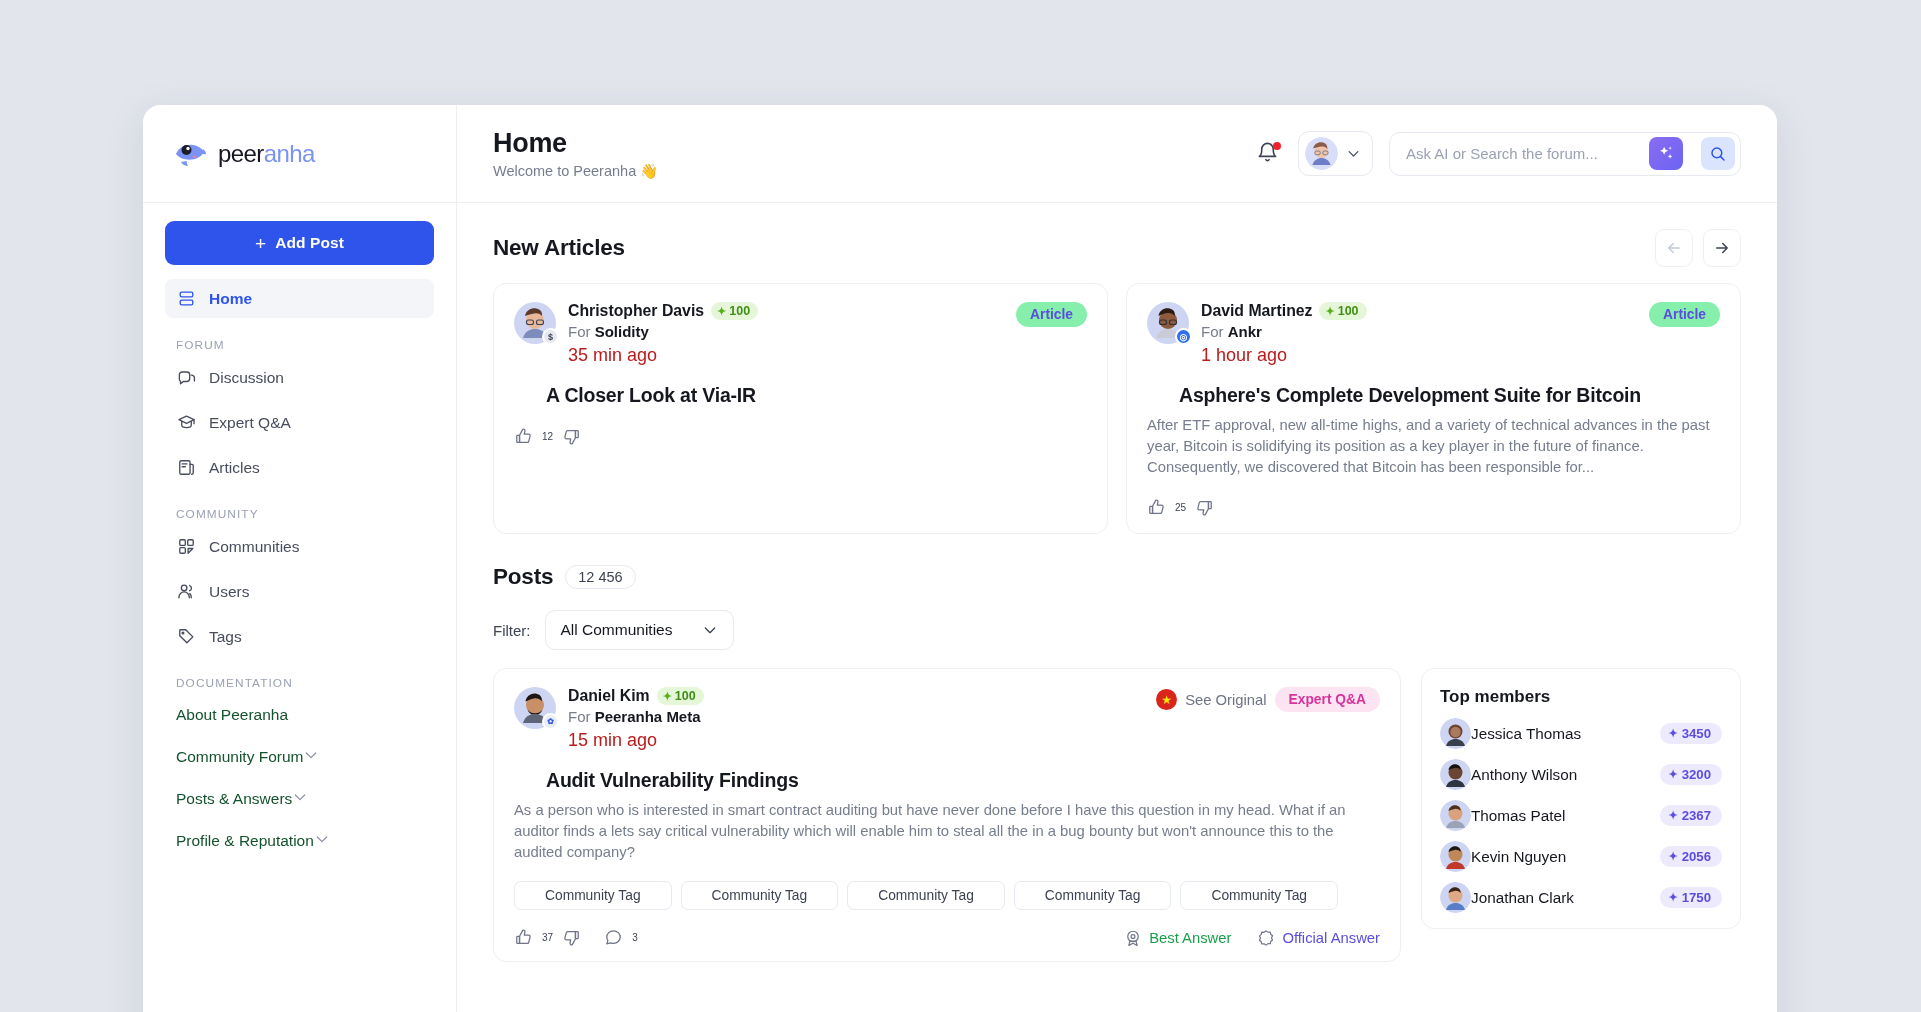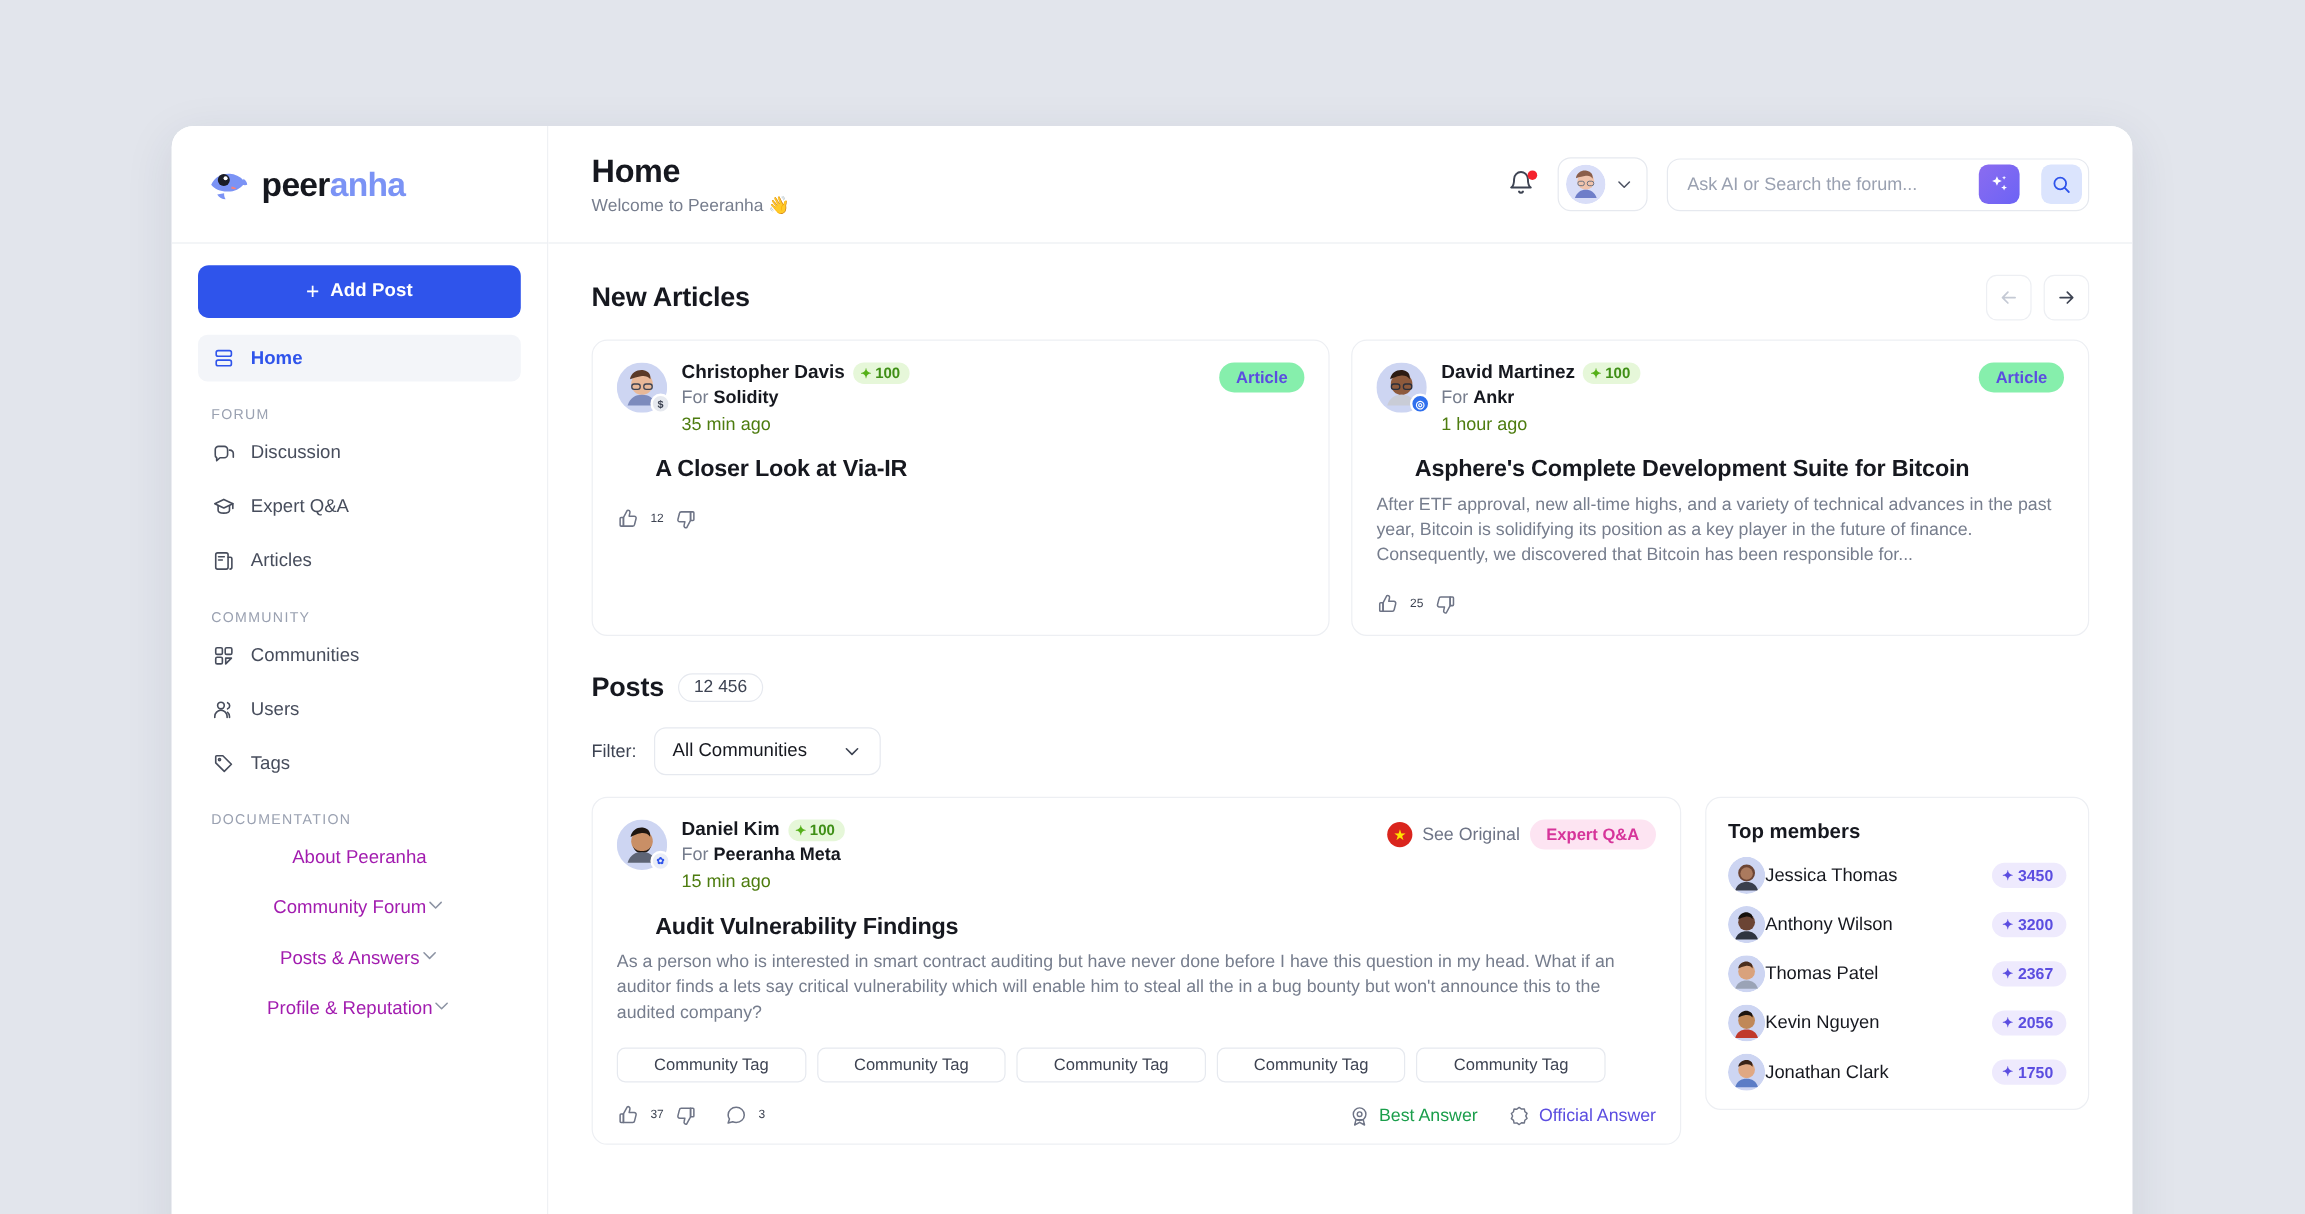--- a/index.html
+++ b/index.html
@@ -27,21 +27,21 @@
     border-right: 1px solid #eceef2;
     display: flex; flex-direction: column;
   }
   .logo-row {
     height: 98px; flex: 0 0 98px;
     display: flex; align-items: center;
     padding-left: 30px; gap: 11px;
     border-bottom: 1px solid #eceef2;
   }
   .logo-mark { width: 34px; height: 34px; flex: 0 0 34px; }
-  .logo-text { font-size: 28px; font-weight: 700; letter-spacing: -.6px; }
+  .logo-text { font-size: 24px; font-weight: 400; letter-spacing: -.6px; }
   .logo-text .t1 { color: #16181f; }
   .logo-text .t2 { color: #7b93f5; }
 
   .side-scroll { padding: 18px 22px 0 22px; flex: 1; overflow: hidden; }
   .add-post-btn {
     width: 100%; height: 44px;
     background: #2f54eb; color: #fff;
     border: none; border-radius: 9px;
     font-size: 15.5px; font-weight: 700;
     font-family: inherit;
@@ -58,23 +58,23 @@
   }
   .nav-item.active { background: #f3f5f9; color: #2f54eb; font-weight: 600; }
   .nav-item .ico { width: 20px; height: 20px; flex: 0 0 20px; display: flex; align-items: center; justify-content: center; }
   .nav-item svg { width: 19px; height: 19px; stroke: currentColor; fill: none; stroke-width: 1.7; stroke-linecap: round; stroke-linejoin: round; }
 
   .nav-section {
     font-size: 11.8px; letter-spacing: 1.1px; color: #9aa1b1;
     font-weight: 500; padding: 0 11px; margin: 20px 0 5px;
   }
   .doc-item {
-    display: flex; align-items: center; justify-content: center;
+    display: flex; align-items: center; justify-content: flex-start;
     height: 39px; padding: 0 11px; margin-top: 3px;
-    color: #a21caf; font-size: 15.5px; cursor: pointer; border-radius: 8px;
+    color: #14532d; font-size: 15.5px; cursor: pointer; border-radius: 8px;
   }
   .doc-item svg { width: 16px; height: 16px; stroke: #8c93a3; fill: none; stroke-width: 1.9; stroke-linecap: round; stroke-linejoin: round; }
 
   
   .main { flex: 1; display: flex; flex-direction: column; min-width: 0; background: #fff; }
   .topbar {
     height: 98px; flex: 0 0 98px;
     border-bottom: 1px solid #eceef2;
     display: flex; align-items: center;
     padding: 0 36px 0 36px;
@@ -149,21 +149,21 @@
   .a-name-row { display: flex; align-items: center; gap: 7px; }
   .a-name { font-size: 15.8px; font-weight: 700; color: #16181f; }
   .rep-badge {
     display: inline-flex; align-items: center; gap: 3px;
     background: #e6f7d9; color: #3f8f16; border-radius: 20px;
     padding: 2px 8px 2px 6px; font-size: 12.5px; font-weight: 600;
   }
   .rep-badge .star { color: #55b019; font-size: 11px; }
   .a-for { font-size: 15px; color: #767d8d; margin-top: 3px; }
   .a-for b { color: #16181f; font-weight: 700; }
-  .a-time { font-size: 15px; color: #4d7c0f; margin-top: 5px; }
+  .a-time { font-size: 18px; color: #b91c1c; margin-top: 5px; }
   .pill {
     margin-left: auto; align-self: flex-start;
     background: #86efac; color: #5b4de0;
     border-radius: 20px; padding: 5px 14px;
     font-size: 13.8px; font-weight: 600;
   }
   .a-title { font-size: 19.5px; font-weight: 700; color: #16181f; margin-top: 18px; letter-spacing: -.2px; margin-left: 32px; }
   .a-body {
     font-size: 14.8px; line-height: 1.42; color: #767d8d; margin-top: 8px;
     max-height: 63px; overflow: hidden;

